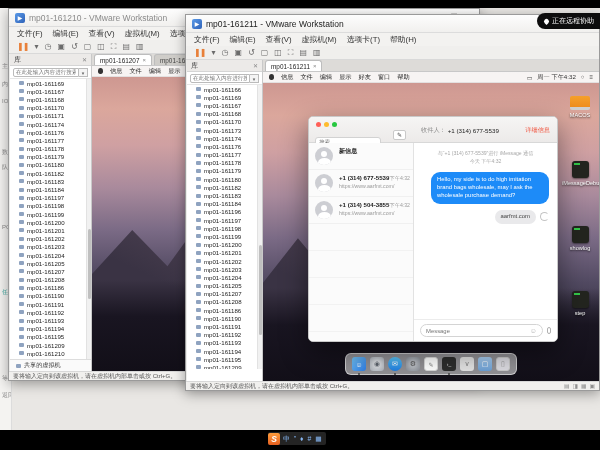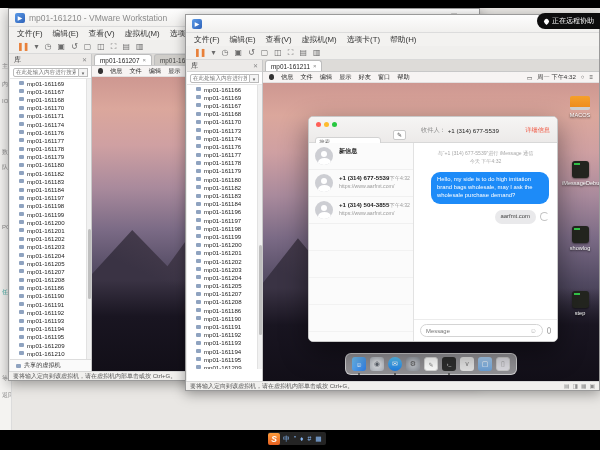--- a/index.html
+++ b/index.html
@@ -468,20 +468,21 @@
       </div>
     </div>
     <div class="statusbar" data-name="status-bar">
       <span data-name="status-text">要将输入定向到该虚拟机，请在虚拟机内部单击或按 Ctrl+G。</span>
     </div>
   </section>
 
   <section class="vmw fgw" data-name="vmware-window-foreground">
     <div class="titlebar" data-name="titlebar">
       <span class="vm-logo" data-name="vmware-logo-icon">▶</span>
+      <span class="title" data-name="window-title">mp01-161211 - VMware Workstation</span>
       <span class="win-controls" data-name="window-controls">
         <span data-name="minimize-button">─</span>
         <span data-name="maximize-button">❐</span>
         <span data-name="close-button">✕</span>
       </span>
     </div>
     <div class="menubar" data-name="vmware-menubar">
 
     <span class="mi" data-name="menu-item">文件(F)</span>
         <span class="mi" data-name="menu-item">编辑(E)</span>

